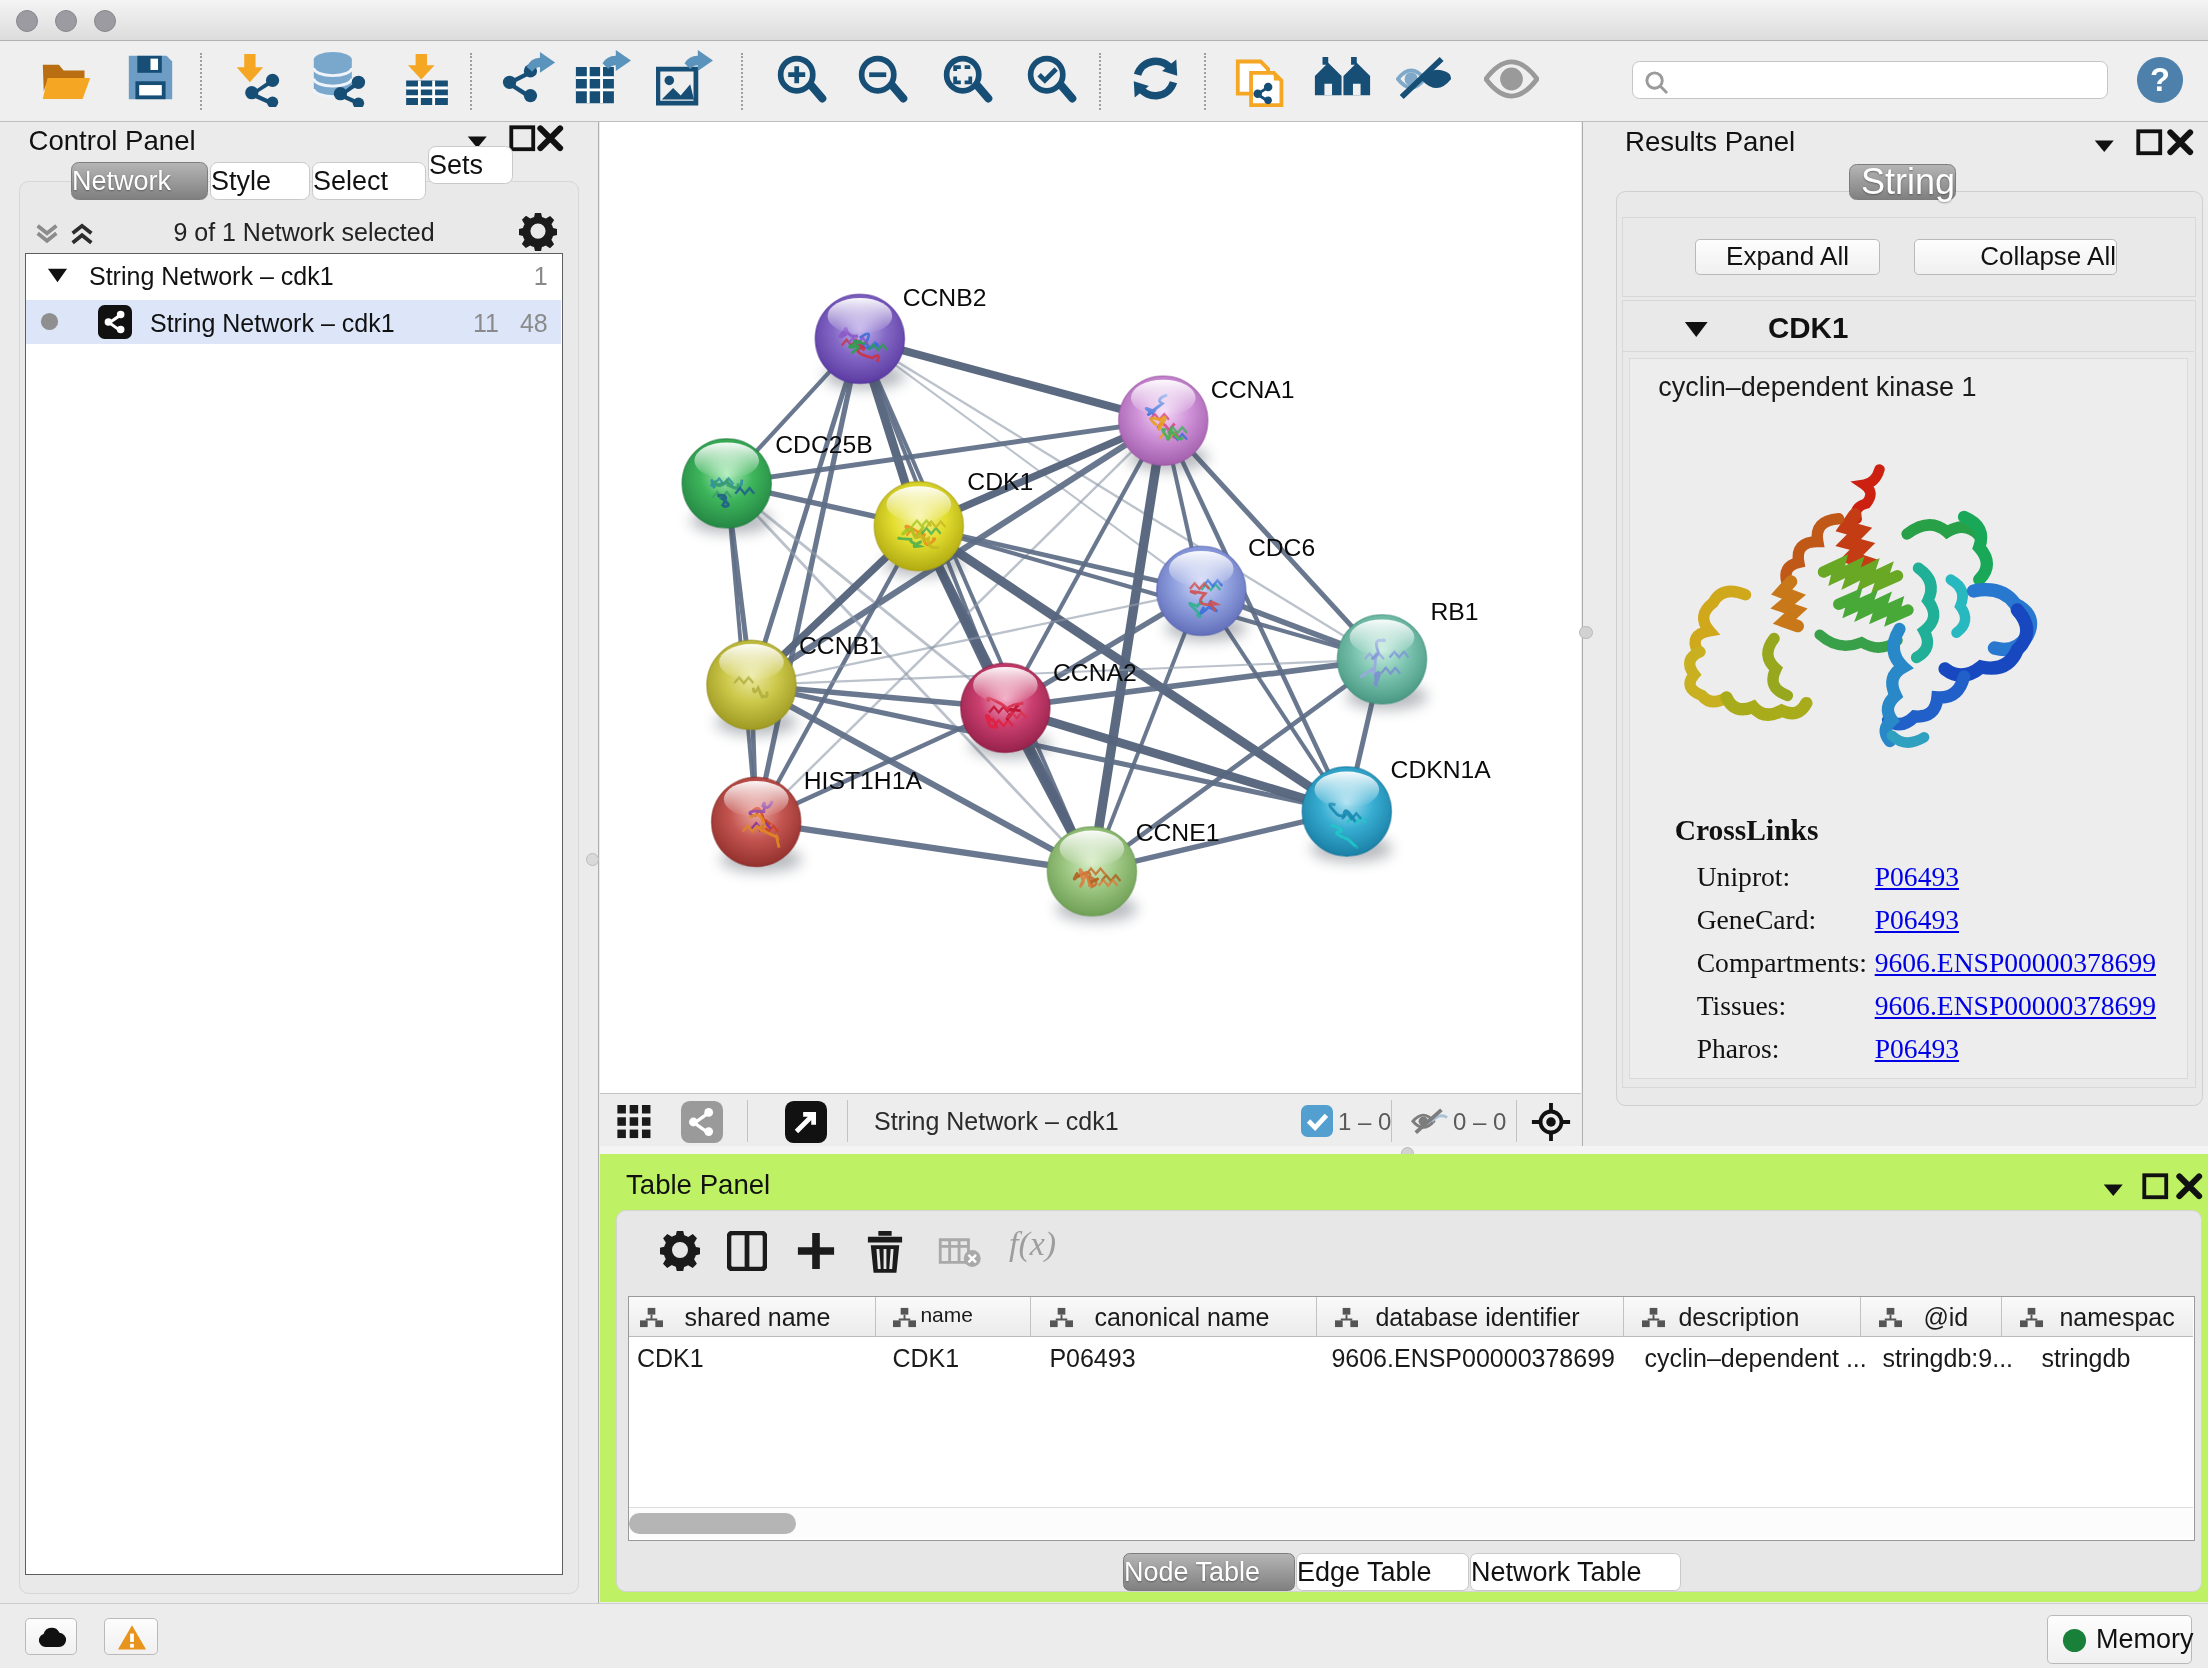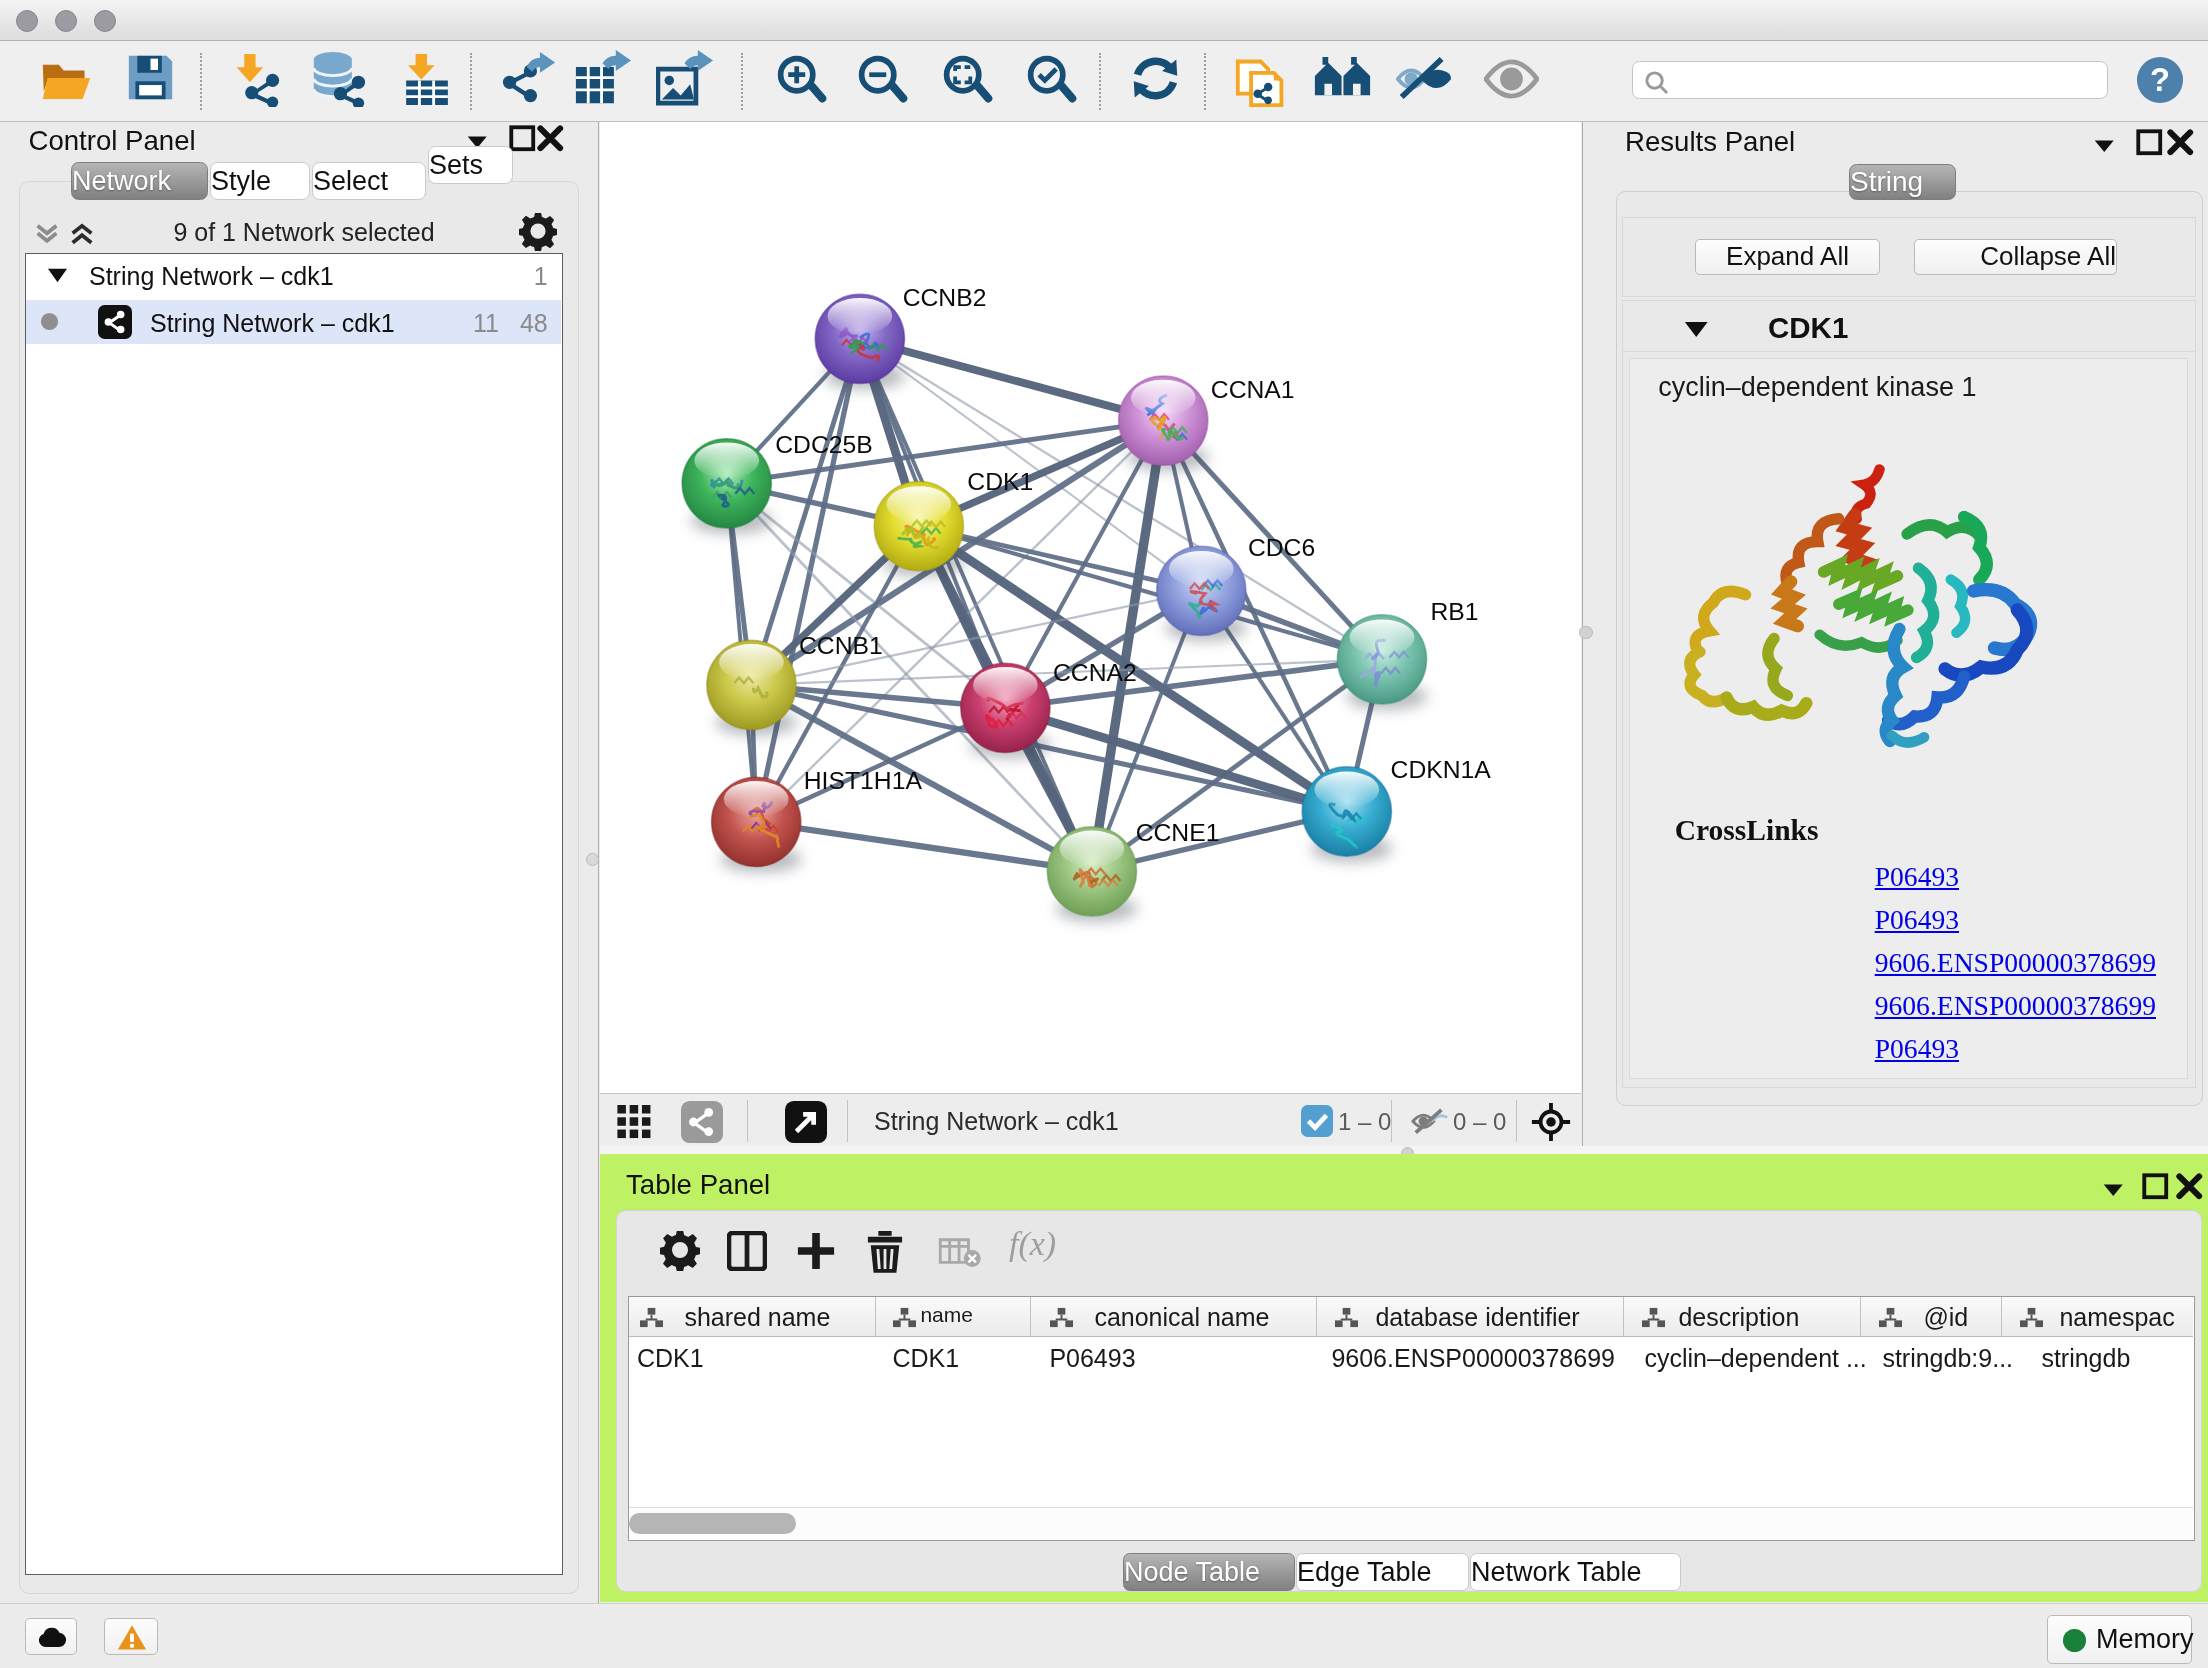--- a/index.html
+++ b/index.html
@@ -539,21 +539,21 @@
  <svg class="hicon" style="left:507px;top:8.6px" width="28.5" height="25" viewBox="0 0 30 26">
       <path d="M5 8 h20 l-10 12 z" fill="#111"></path>
     </svg>
  <svg class="hicon" style="left:552px;top:5.7px" width="25" height="25" viewBox="0 0 26 26">
       <rect x="3" y="3" width="20" height="20" fill="none" stroke="#111" stroke-width="3.5"></rect>
     </svg>
  <svg class="hicon" style="left:583px;top:5.7px" width="25" height="25" viewBox="0 0 26 26">
       <path d="M4 4 L22 22 M22 4 L4 22" stroke="#111" stroke-width="5.5" stroke-linecap="round"></path>
     </svg>
  <div style="position:absolute;left:33px;top:69px;width:587px;height:915px;background:#e9e9e9;border:1px solid #cfcfcf;border-radius:9.5px"></div>
- <div style="position:absolute;left:266px;top:42px;width:107px;height:36px;background:linear-gradient(#b5b5b5,#808080);border:1px solid #7d7d7d;border-radius:7.6px;color:#fff;font-size:28px;text-align:left;line-height:34px;text-shadow:0 1px 1.9px rgba(0,0,0,.35)">String</div>
+ <div style="position:absolute;left:266px;top:42px;width:107px;height:36px;background:linear-gradient(#b5b5b5,#808080);border:1px solid #7d7d7d;border-radius:7.6px;color:#fff;font-size:36px;text-align:right;line-height:34px;text-shadow:0 1px 1.9px rgba(0,0,0,.35)">String</div>
  <div style="position:absolute;left:39px;top:95px;width:574px;height:80px;border:1.9px groove #d8d8d8">
   <div class="btnw" style="left:72px;top:21px;width:185px;height:36px;font-size:26px;text-align:center;line-height:32px;color:#111">Expand All</div>
   <div class="btnw" style="left:291px;top:21px;width:203px;height:36px;font-size:26px;text-align:right;line-height:32px;color:#111">Collapse All</div>
  </div>
  <div style="position:absolute;left:39px;top:178px;width:574px;height:788px;border:1.9px groove #d8d8d8">
   <div style="position:absolute;left:0;top:0;width:571px;height:51px;border-bottom:1.9px groove #d8d8d8">
    <svg class="abs" style="left:59px;top:17px" width="28.5" height="23" viewBox="0 0 30 24">
           <path d="M3 4 h24 l-12 16 z" fill="#111"></path>
         </svg>
    <div class="abs" style="left:145px;top:9.5px;font-size:29.5px;font-weight:bold;color:#111">CDK1</div>
@@ -578,20 +578,23 @@
      <path d="M252 116 q20 14 10 34 q14 18 -4 32 q10 18 -8 28" stroke="#20b098" stroke-width="12"></path>
      <path d="M286 128 q18 10 10 28 q12 16 -4 28" stroke="#28b8c0" stroke-width="11"></path>
      <path d="M310 140 q30 -6 44 14 q24 12 12 34 q-12 18 -34 12" stroke="#2878d0" stroke-width="14"></path>
      <path d="M356 160 q20 22 0 42 q-10 24 -38 18 q-20 16 -38 2" stroke="#1848c0" stroke-width="14"></path>
      <path d="M300 230 q-6 24 -28 22 q-2 22 -24 20 q-14 14 -28 4" stroke="#2060c8" stroke-width="13"></path>
      <path d="M232 180 q-14 24 4 40 q-18 10 -8 30 q-14 12 -4 26 q-12 10 -2 22" stroke="#2888c8" stroke-width="13"></path>
      <path d="M258 294 q-20 12 -34 -2" stroke="#30a0c0" stroke-width="11"></path>
     </g>
    </svg>
    <div class="abs" style="left:45px;top:455px;font-size:29.5px;font-weight:bold;color:#111;font-family:'Liberation Serif',serif">CrossLinks</div>
+   <div class="abs" style="left:67px;top:496px;font-size:27.6px;color:#111;font-family:'Liberation Serif',serif;line-height:43px">
+     Uniprot:<br>GeneCard:<br>Compartments:<br>Tissues:<br>Pharos:
+   </div>
    <div class="abs" style="left:245px;top:496px;font-size:27.6px;font-family:'Liberation Serif',serif;line-height:43px">
      <a class="lnk">P06493</a><br><a class="lnk">P06493</a><br><a class="lnk">9606.ENSP00000378699</a><br><a class="lnk">9606.ENSP00000378699</a><br><a class="lnk">P06493</a>
    </div>
   </div>
  </div>
  <div style="position:absolute;left:-3.8px;top:504px;width:13.3px;height:13.3px;border-radius:50%;background:#d2d2d2;border:1px solid #b9b9b9"></div>
 </div>
 <div style="position:absolute;left:586px;top:853px;width:13.3px;height:13.3px;border-radius:50%;background:#d9d9d9;border:1px solid #bcbcbc;z-index:5"></div>
 <div id="hsplit">
     <div style="position:absolute;left:801px;top:1px;width:13.3px;height:13.3px;border-radius:50%;background:#d2d2d2;border:1px solid #b9b9b9"></div>

